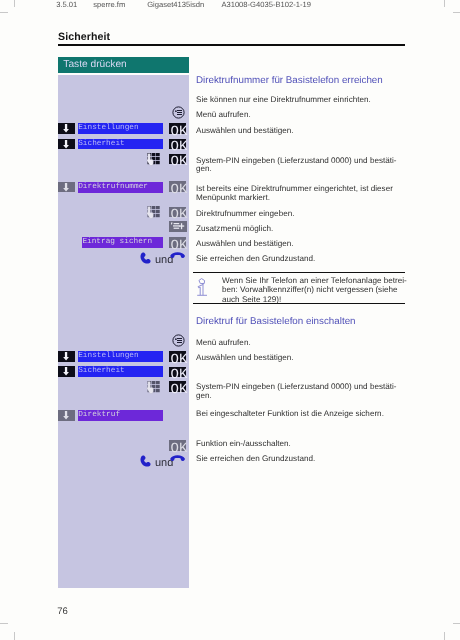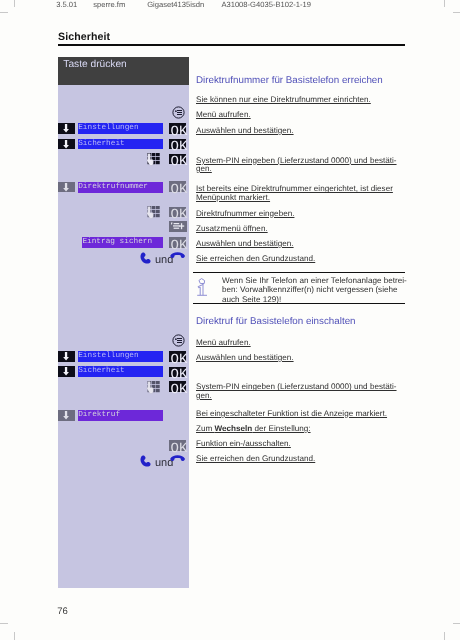--- a/index.html
+++ b/index.html
@@ -18,26 +18,26 @@
   .rh-file{left:37px;}
   .rh-doc{left:91px;}
   .rh-code{left:165.2px;}
 
   
   .chaptitle{position:absolute;left:58px;top:31.2px;font-size:10.6px;font-weight:bold;color:#141414;letter-spacing:.1px;}
   .chaprule{position:absolute;left:58px;top:44.3px;width:347px;height:1.5px;background:#0d0d0d;}
 
   
   .leftcol{position:absolute;left:58px;top:74.8px;width:131px;height:513px;background:#c6c5e1;}
-  .bluebar{position:absolute;left:58px;top:56.9px;width:131px;height:28px;background:#404040;}
+  .bluebar{position:absolute;left:58px;top:56.9px;width:131px;height:16px;background:#0f766e;}
   .bluebar span{position:absolute;left:5.3px;top:1.8px;font-size:10.2px;color:#d9d9f4;}
 
   
   .h2{position:absolute;left:196px;font-size:9.8px;font-weight:normal;color:#5151b8;white-space:nowrap;}
-  .para{position:absolute;left:196px;width:215px;font-size:8.15px;line-height:8.4px;color:#303030;white-space:pre-line;text-decoration:underline;}
+  .para{position:absolute;left:196px;width:215px;font-size:8.15px;line-height:8.4px;color:#303030;white-space:pre-line;}
   .para b{font-weight:bold;}
 
   
   .note{position:absolute;left:193px;width:212px;border-top:1.3px solid #111;border-bottom:1.3px solid #111;}
   .note .ntxt{position:absolute;left:29px;top:2.8px;width:190px;font-size:8.15px;line-height:9.3px;color:#303030;white-space:pre-line;}
   .note .nicon{position:absolute;left:3.8px;top:4.4px;width:11px;height:18.5px;line-height:0;}
 
   
   .arrowbox{position:absolute;left:57.7px;width:17px;height:10.7px;background:#0d0d18;line-height:0;}
   .arrowbox.off{background:#6d6d80;}
@@ -272,21 +272,21 @@
   <div class="h2" style="top:75px;">Direktrufnummer für Basistelefon erreichen</div>
 
   <div class="para" style="top:95.8px;">Sie können nur eine Direktrufnummer einrichten.</div>
   <div class="para" style="top:111.4px;">Menü aufrufen.</div>
   <div class="para" style="top:126.7px;">Auswählen und bestätigen.</div>
   <div class="para" style="top:156.6px;">System-PIN eingeben (Lieferzustand 0000) und bestäti-
 gen.</div>
   <div class="para" style="top:185.4px;">Ist bereits eine Direktrufnummer eingerichtet, ist dieser
 Menüpunkt markiert.</div>
   <div class="para" style="top:209.7px;">Direktrufnummer eingeben.</div>
-  <div class="para" style="top:224.9px;">Zusatzmenü öffnen.</div>
+  <div class="para" style="top:224.9px;">Zusatzmenü möglich.</div>
   <div class="para" style="top:240.0px;">Auswählen und bestätigen.</div>
   <div class="para" style="top:255.2px;">Sie erreichen den Grundzustand.</div>
 
   <div class="note" style="top:272.3px;height:30px;">
     <span class="nicon"><svg viewBox="0 0 11 18.5" width="11" height="18.5" aria-hidden="true">
       <g fill="none" stroke="#8a8ad2" stroke-width="0.95" stroke-linejoin="round" stroke-linecap="round">
         <path d="M4.9 0.8 L7.6 2.55 L7.25 5.45 L3.35 5.6 L2.1 2.8 Z"></path>
         <path d="M6.0 5.6 L6.0 16.8"></path>
         <path d="M3.2 16.8 L3.2 9.1 L1.5 9.7 L1.1 8.6 L5.9 6.6"></path>
         <path d="M0.6 17.3 L9.6 17.3"></path>
@@ -296,20 +296,19 @@
 ben: Vorwahlkennziffer(n) nicht vergessen (siehe
 auch Seite 129)!</span>
   </div>
 
   <div class="h2" style="top:316px;">Direktruf für Basistelefon einschalten</div>
 
   <div class="para" style="top:338.5px;">Menü aufrufen.</div>
   <div class="para" style="top:353.9px;">Auswählen und bestätigen.</div>
   <div class="para" style="top:383.4px;">System-PIN eingeben (Lieferzustand 0000) und bestäti-
 gen.</div>
-  <div class="para" style="top:409.7px;">Bei eingeschalteter Funktion ist die Anzeige markiert.</div>
-  <div class="para" style="top:424.7px;"><span>Zum </span><b>Wechseln</b><span> der Einstellung:</span></div>
+  <div class="para" style="top:409.7px;">Bei eingeschalteter Funktion ist die Anzeige sichern.</div>
   <div class="para" style="top:440.4px;">Funktion ein-/ausschalten.</div>
   <div class="para" style="top:455.4px;">Sie erreichen den Grundzustand.</div>
 
 
   <div class="pagenum">76</div>
 </div>
 
 </body></html>

